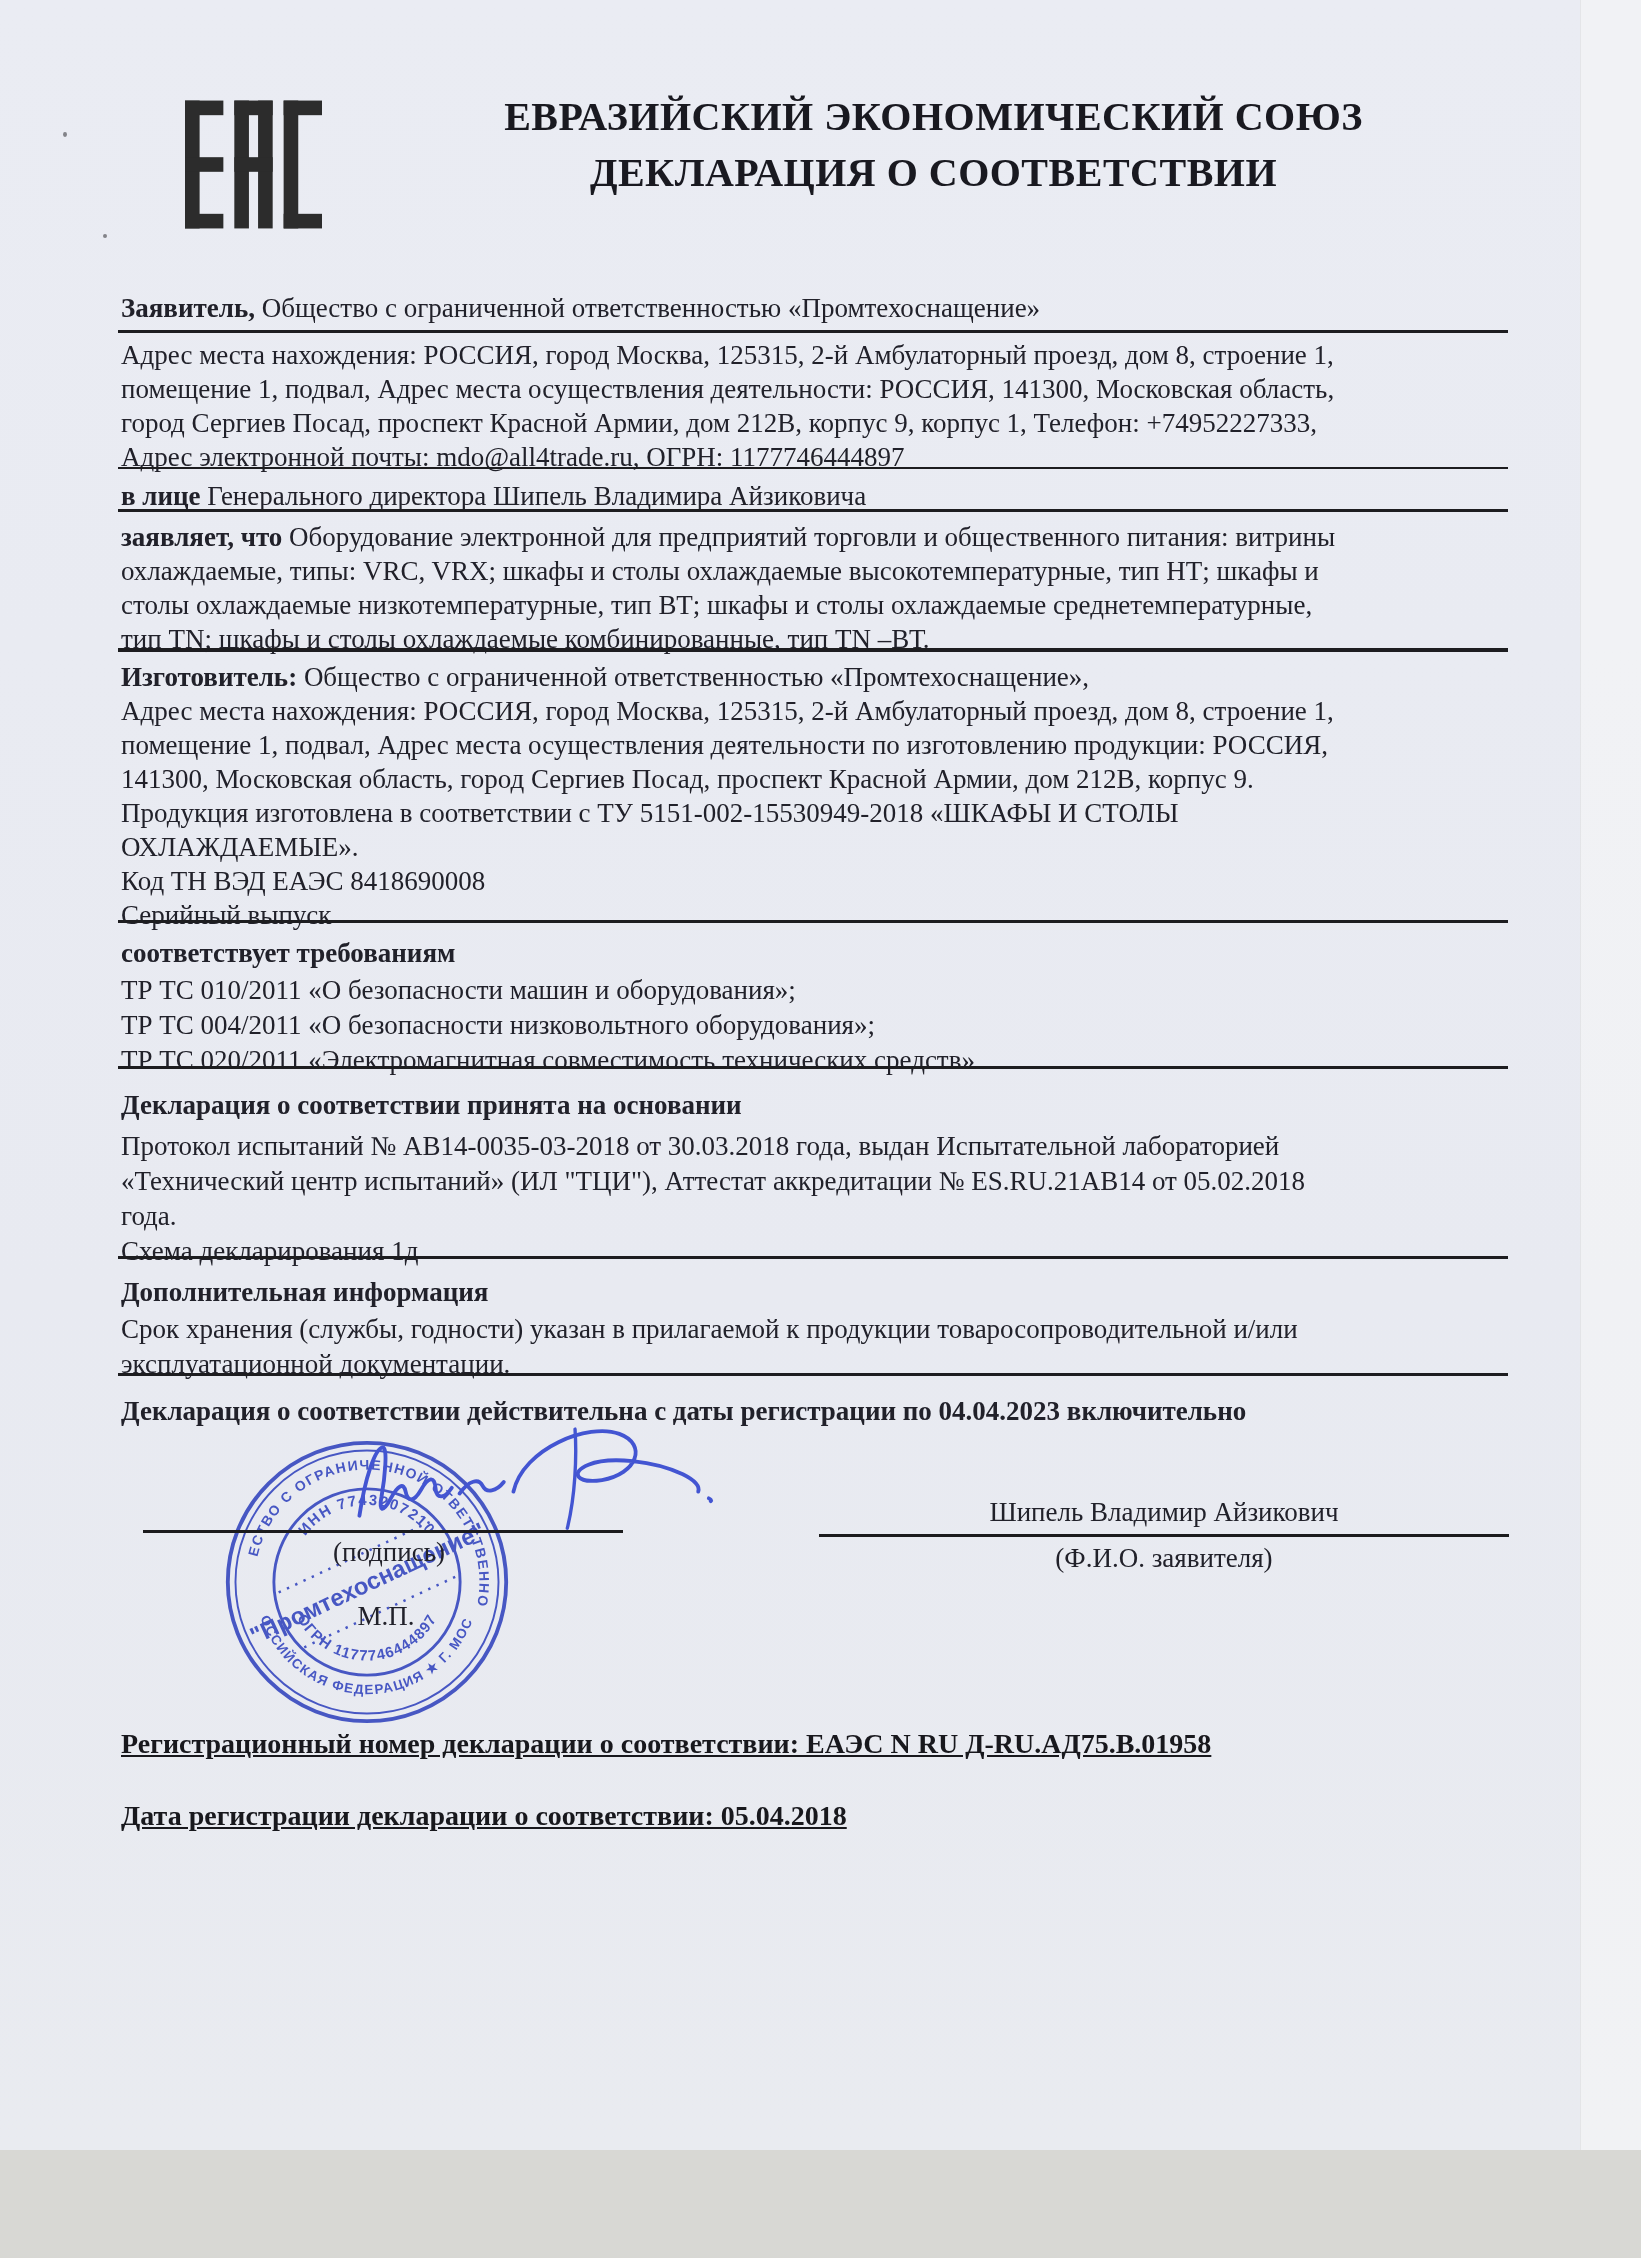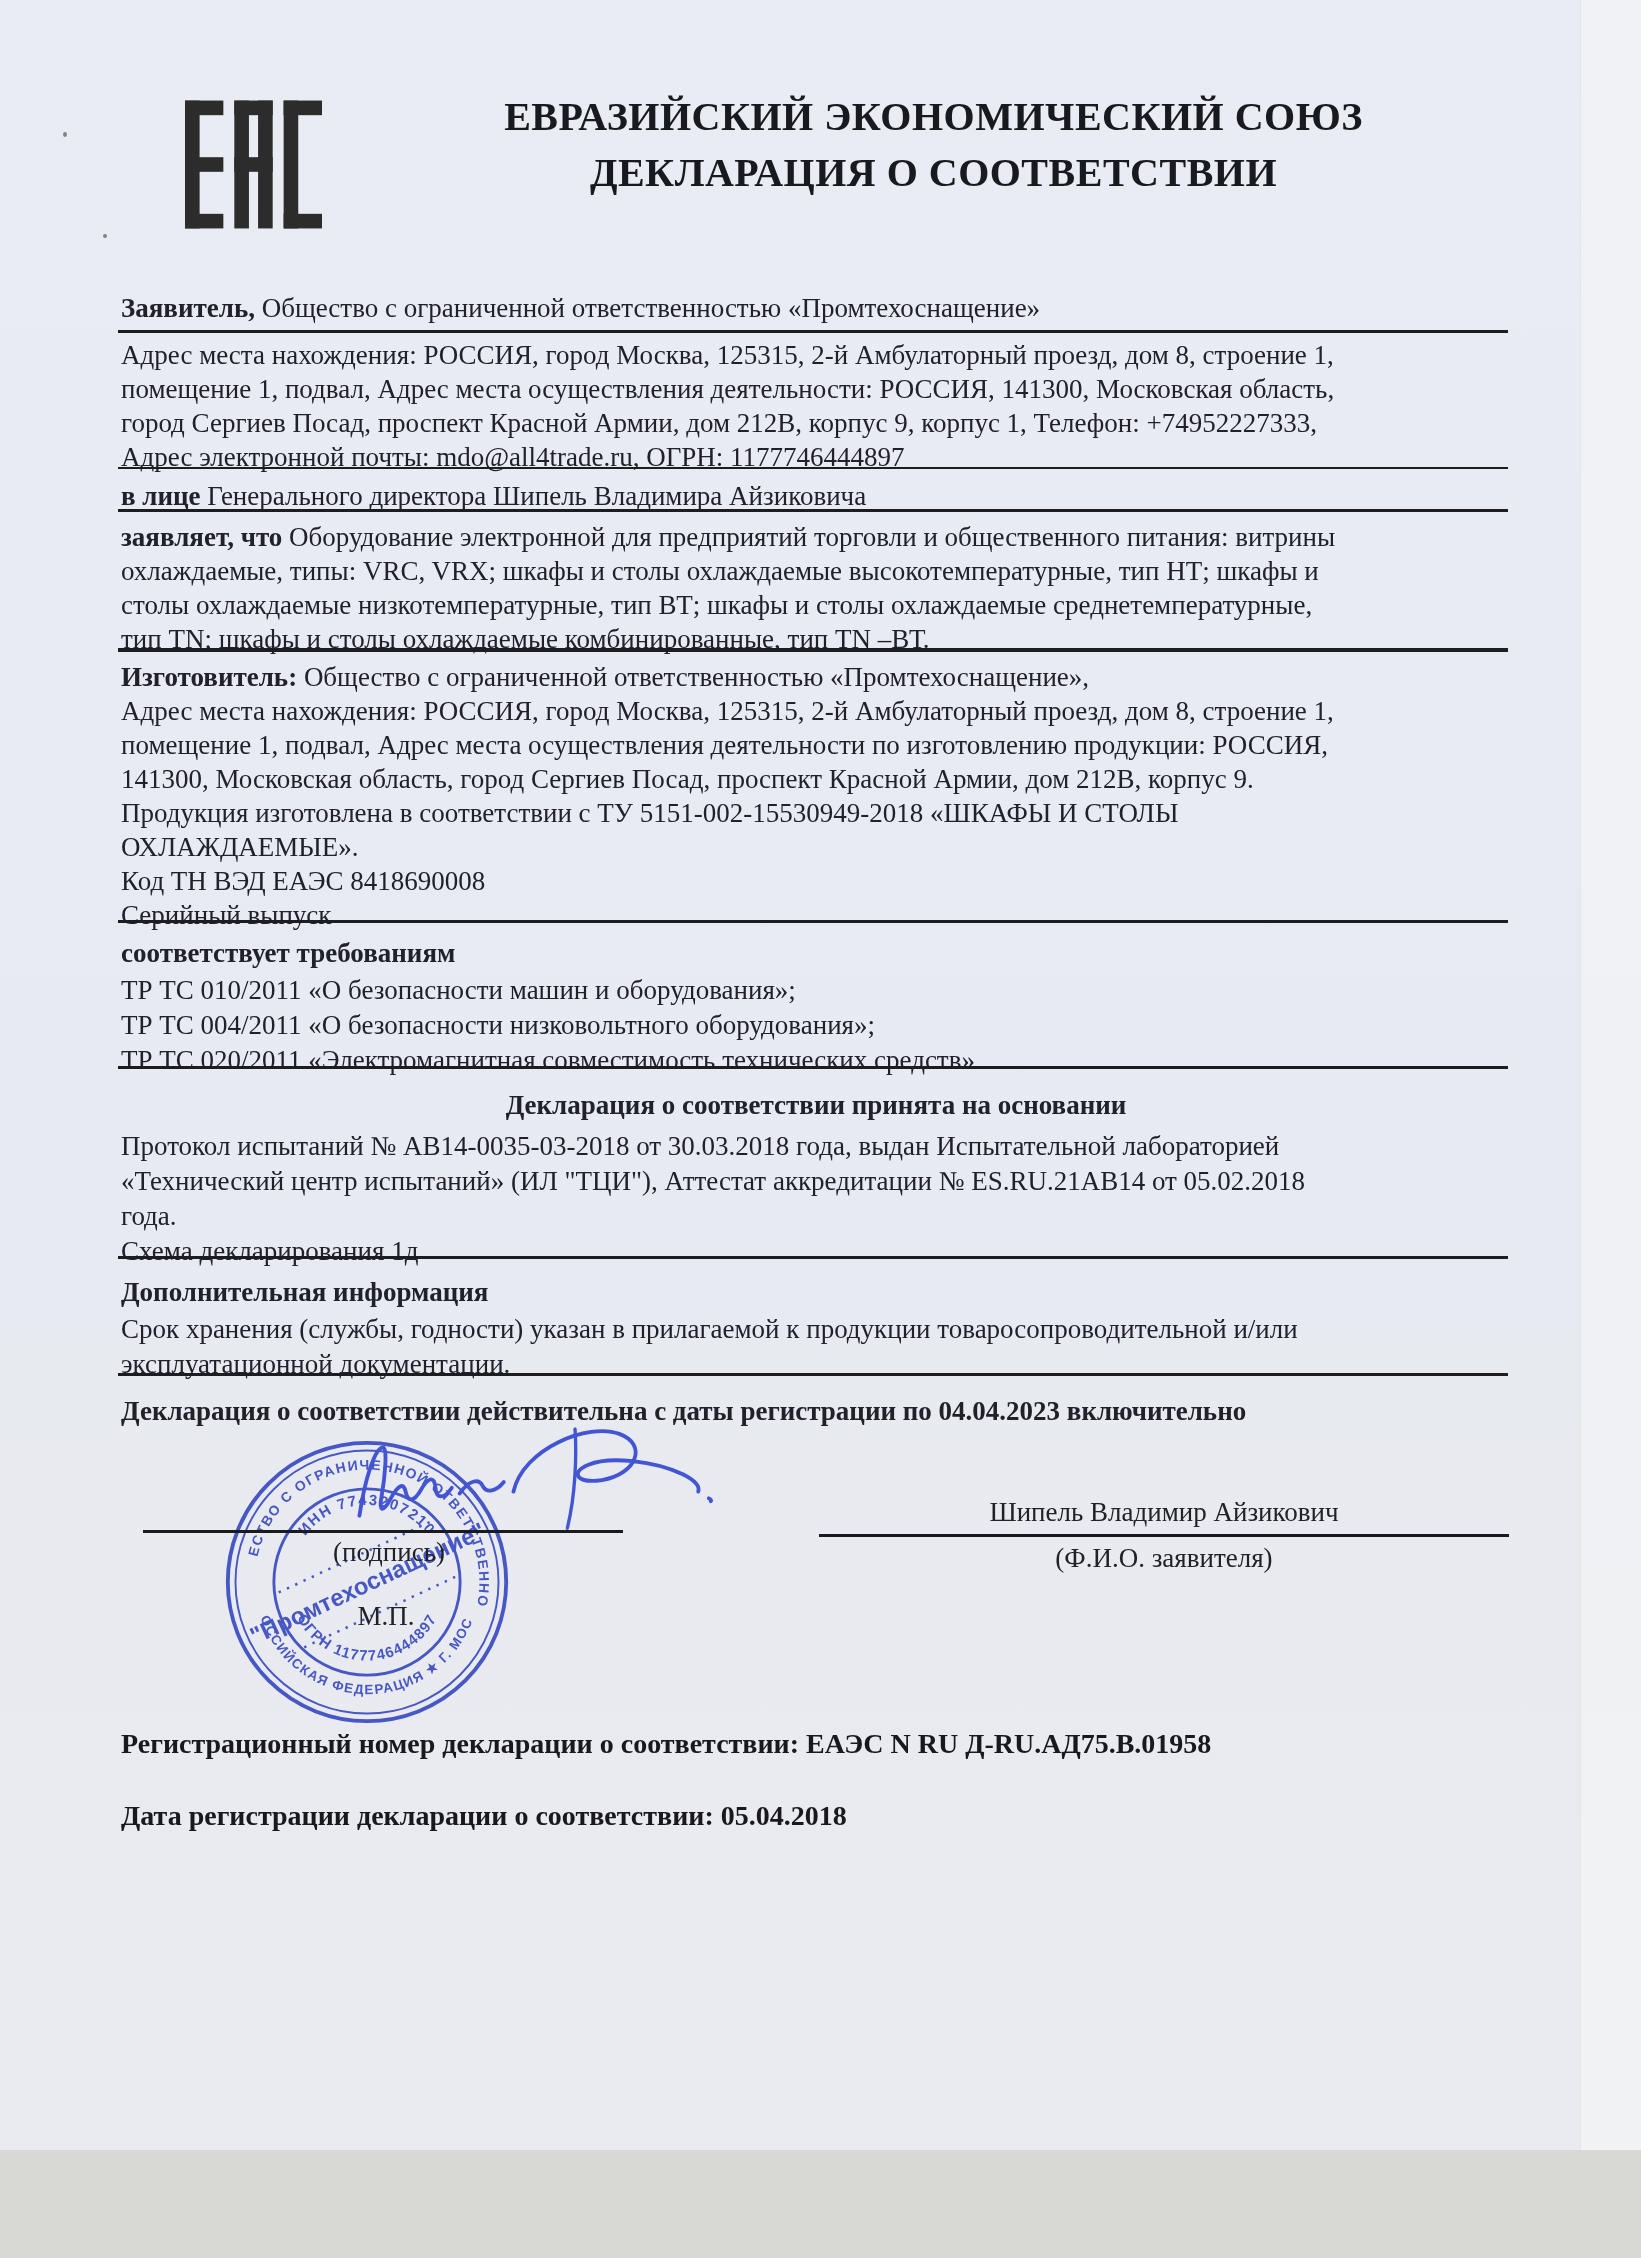--- a/index.html
+++ b/index.html
@@ -34,21 +34,21 @@
   .sig-line{position:absolute;background:#1b1b1d;height:2.9px;}
   .cap{position:absolute;font-size:27px;text-align:center;}
 
   .stamp-wrap{position:absolute;left:223px;top:1438px;width:288px;height:288px;opacity:.92;}
   .stamp text{fill:var(--stamp-blue,#3a4bc0);font-family:"Liberation Sans",sans-serif;font-weight:bold;}
   .stamp circle{fill:none;stroke:var(--stamp-blue,#3a4bc0);}
   .stamp .dot{stroke:var(--stamp-blue,#3a4bc0);stroke-width:2.6;stroke-dasharray:2.5,7;fill:none;}
   .sig-svg{position:absolute;left:270px;top:1405px;}
   .sig-svg path{fill:none;stroke:var(--signature-blue,#4355d2);stroke-linecap:round;}
 
-  .footer-line{position:absolute;left:121px;font-weight:bold;font-size:28px;white-space:nowrap;color:#18181d;}
+  .footer-line{position:absolute;left:121px;font-weight:bold;font-size:28px;white-space:nowrap;color:#18181d;text-decoration:underline;}
 </style>
 </head>
 <body style="--paper: #e9ebf2; --ink: #21212a; --logo-black: #2c2c2c; --stamp-blue: #3a4bc0; --signature-blue: #4355d2;">
 
 <div class="page">
 
   <svg class="logo" width="137" height="135" viewBox="0 0 150 140">
 
     <rect x="0" y="0" width="16" height="140"></rect>
     <rect x="0" y="0" width="42" height="16"></rect>
@@ -111,21 +111,21 @@
   <div class="block" style="top:936px;">
     <div class="ln b">соответствует требованиям</div>
   </div>
   <div class="block lh36" style="top:973px;">
     <div class="ln">ТР ТС 010/2011 «О безопасности машин и оборудования»;</div>
     <div class="ln">ТР ТС 004/2011 «О безопасности низковольтного оборудования»;</div>
     <div class="ln">ТР ТС 020/2011 «Электромагнитная совместимость технических средств»</div>
   </div>
   <div class="rule" style="top:1066px;height:2.9px;"></div>
 
-  <div class="block" style="top:1088px;text-align:center;">
+  <div class="block" style="top:1088px;">
     <div class="ln b">Декларация о соответствии принята на основании</div>
   </div>
   <div class="block lh36" style="top:1129px;">
     <div class="ln">Протокол испытаний № АВ14-0035-03-2018 от 30.03.2018 года, выдан Испытательной лабораторией</div>
     <div class="ln">«Технический центр испытаний» (ИЛ "ТЦИ"), Аттестат аккредитации № ES.RU.21АВ14 от 05.02.2018</div>
     <div class="ln">года.</div>
     <div class="ln">Схема декларирования 1д</div>
   </div>
   <div class="rule" style="top:1256px;height:2.9px;"></div>
 

